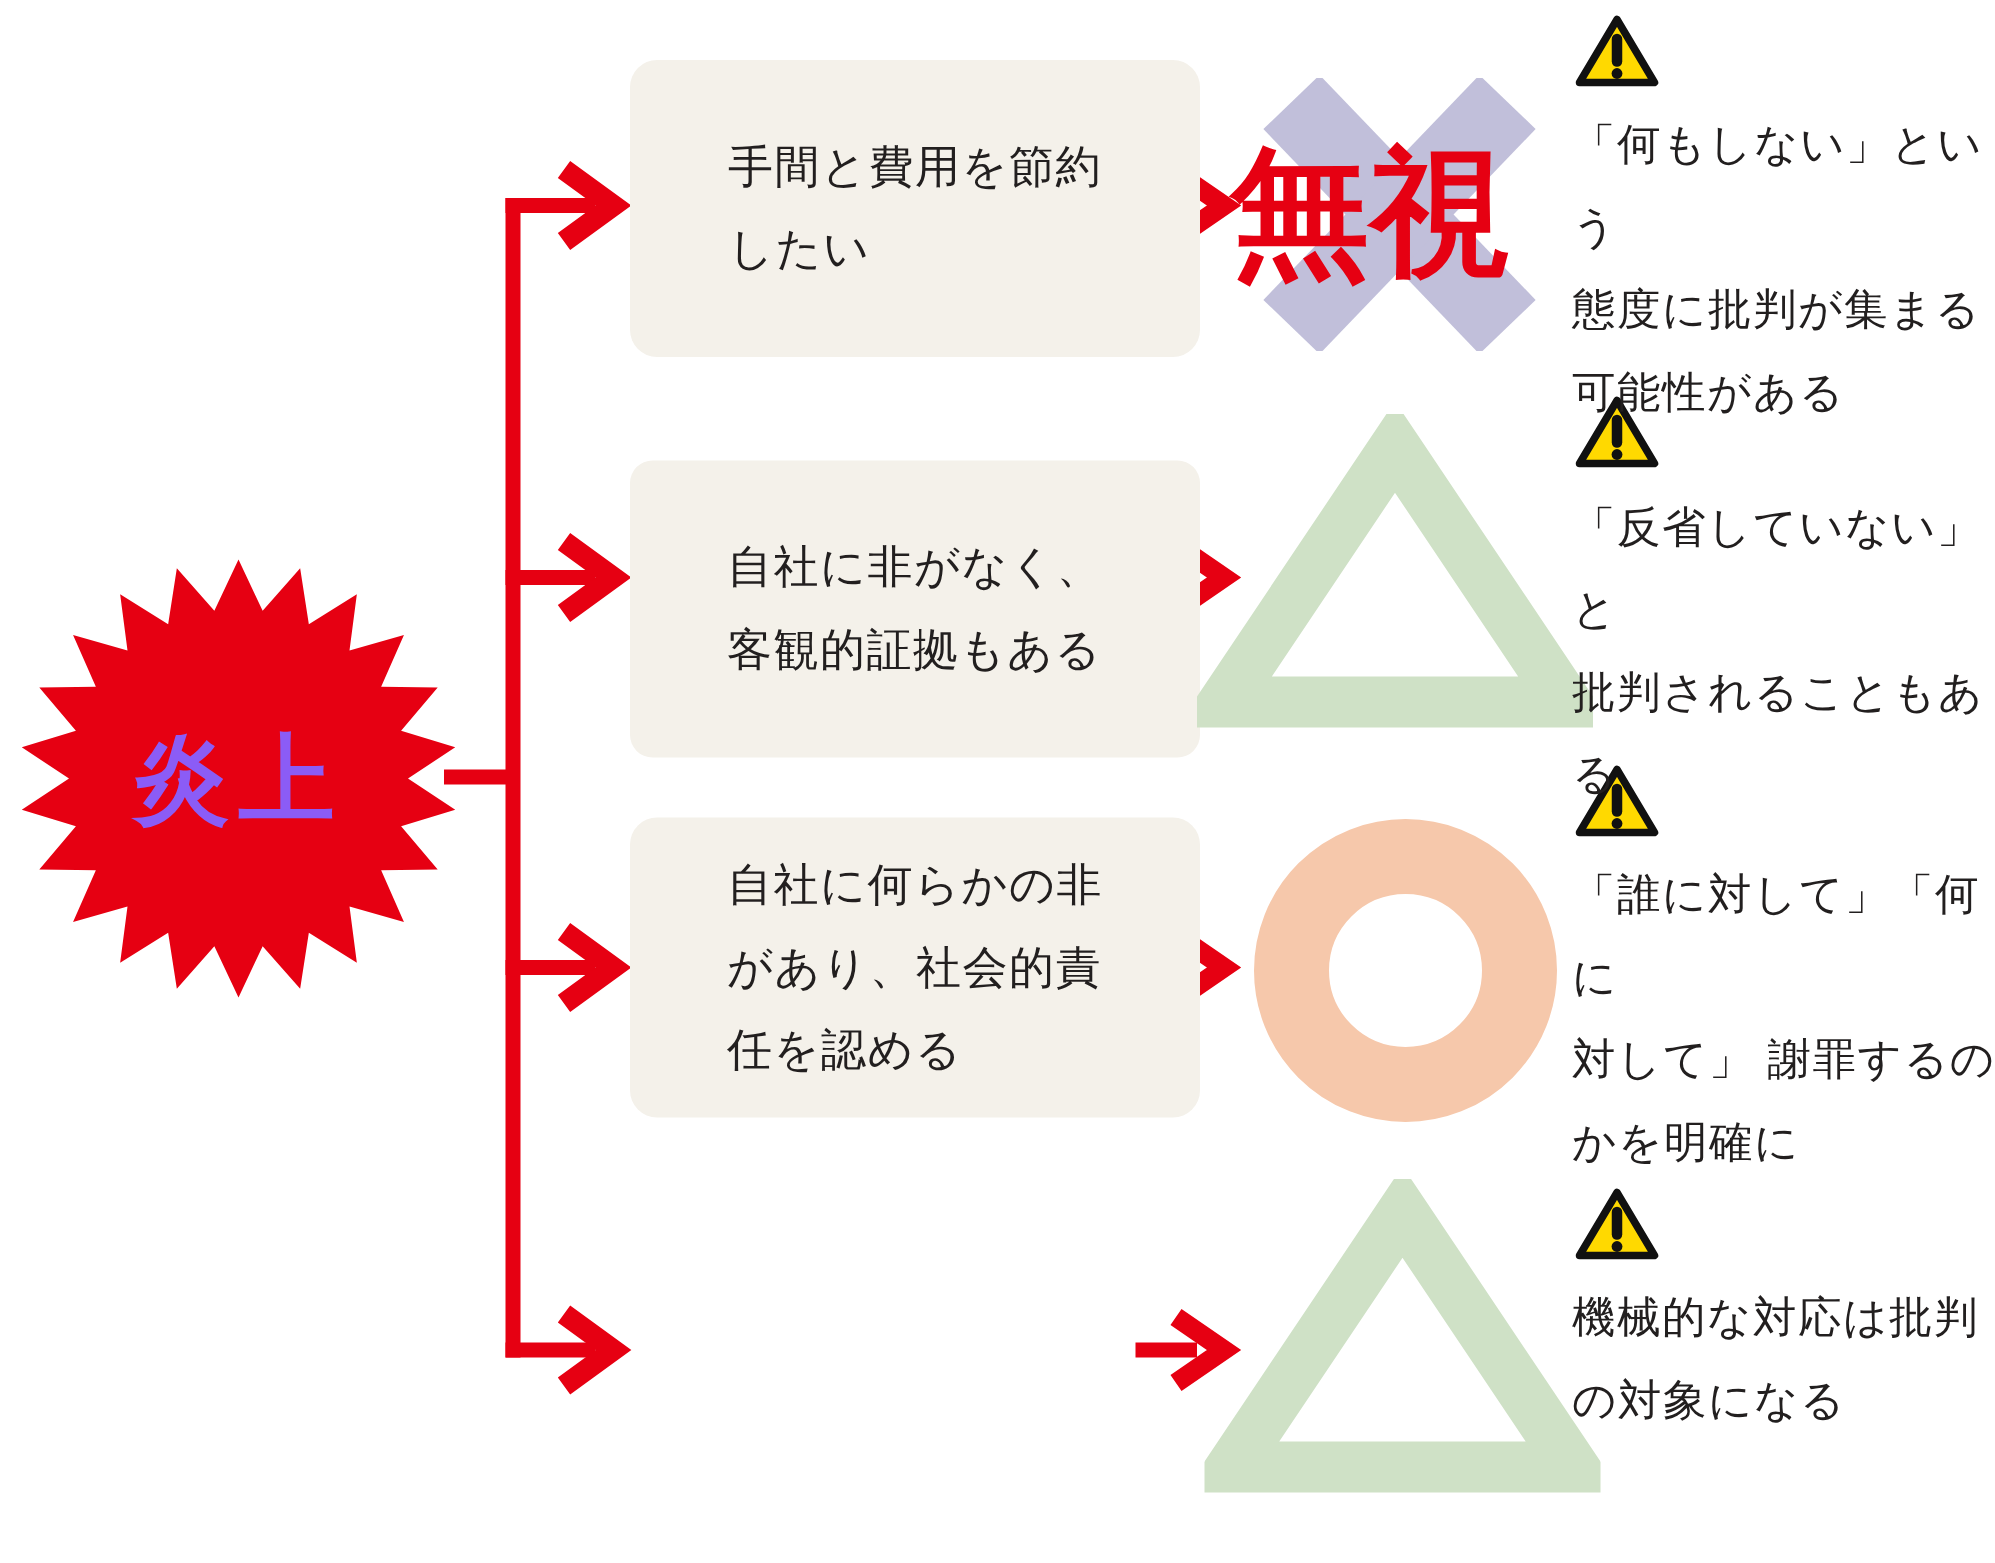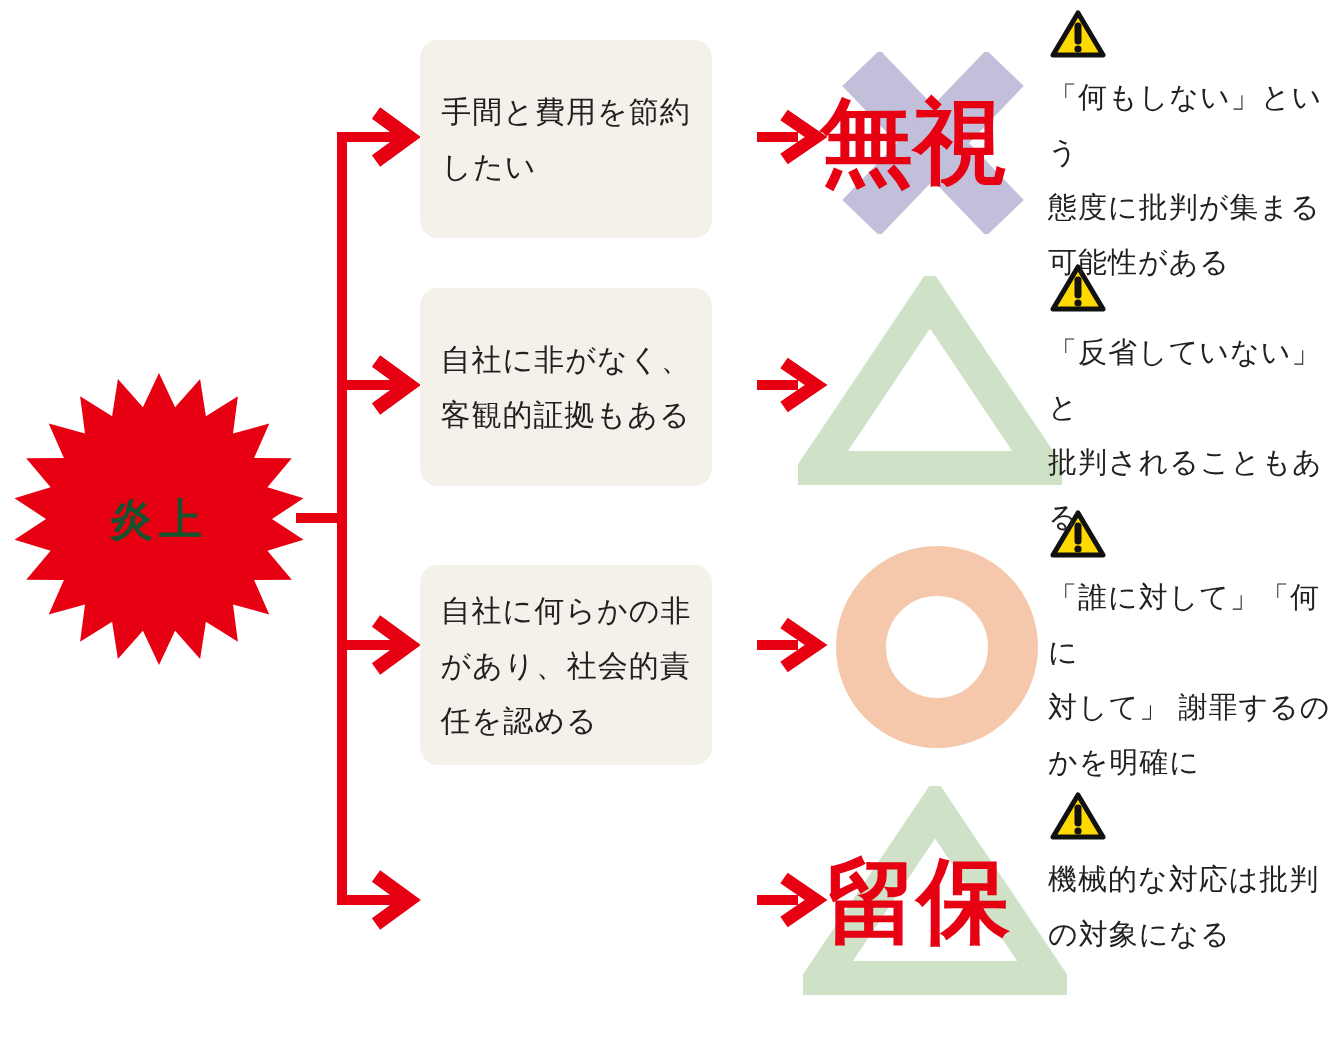--- a/index.html
+++ b/index.html
@@ -20,35 +20,35 @@
   .connectors{position:absolute;left:0;top:0;width:1330px;height:1042px;pointer-events:none;}
   .connectors .stroke{stroke:var(--red);fill:none;}
 
   
   .starburst{position:absolute;left:12px;top:372px;width:294px;height:294px;}
   .starburst svg{position:absolute;left:0;top:0;width:100%;height:100%;}
   .starburst polygon{fill:var(--red);}
   .star-label{
     position:absolute;left:0;top:0;width:100%;height:100%;
     display:flex;align-items:center;justify-content:center;
-    color:#14532d;font-size:43px;font-weight:700;letter-spacing:6px;line-height:1;
+    color:#8b5cf6;font-size:64px;font-weight:700;letter-spacing:6px;line-height:1;
   }
 
   
   .cond-box{
-    position:absolute;left:420px;width:292px;background:var(--box-bg);
+    position:absolute;left:420px;width:380px;background:var(--box-bg);
     border-radius:18px;display:flex;align-items:center;justify-content:center;
   }
   .cond-box p{
     margin:0;font-size:30px;line-height:55px;text-align:left;
     white-space:pre-line;letter-spacing:1px;
   }
   .box-1{top:40px;height:198px;}
-  .box-2{top:288px;height:198px;}
-  .box-3{top:545px;height:200px;margin-top:20px;}
+  .box-2{top:307px;height:198px;border-radius:15px;}
+  .box-3{top:545px;height:200px;}
   .box-4{top:795px;height:200px;}
 
   
   .symbol{position:absolute;pointer-events:none;}
   .sym-x{left:833px;top:52px;width:200px;height:182px;}
   .sym-x line{stroke:var(--x-purple);stroke-width:52;}
   .sym-tri-2{left:798px;top:276px;width:264px;height:212px;}
   .sym-tri-4{left:803px;top:786px;width:264px;height:212px;}
   .sym-tri-2 polygon,.sym-tri-4 polygon{fill:none;stroke:var(--tri-green);stroke-width:34;stroke-linejoin:miter;}
   .sym-ring{left:832px;top:542px;width:210px;height:210px;}
@@ -143,21 +143,20 @@
     <polygon points="132,22 246,192 18,192"></polygon>
   </svg>
   <svg class="symbol sym-ring" viewBox="0 0 210 210" aria-hidden="true">
     <circle cx="105" cy="105" r="76"></circle>
   </svg>
   <svg class="symbol sym-tri-4" viewBox="0 0 264 212" aria-hidden="true">
     <polygon points="132,22 246,192 18,192"></polygon>
   </svg>
 
   <div class="action-word word-1">無視</div>
-  <div class="action-word word-4">留保</div>
 
   <svg class="warn-icon wi-1" viewBox="0 0 60 54" aria-hidden="true">
     <path class="tri" d="M30 5 L55 47 H5 Z"></path>
       <path class="bang" d="M30 18 V33"></path>
       <circle class="dot" cx="30" cy="41" r="3.6"></circle>
   </svg>
   <svg class="warn-icon wi-2" viewBox="0 0 60 54" aria-hidden="true">
     <path class="tri" d="M30 5 L55 47 H5 Z"></path>
       <path class="bang" d="M30 18 V33"></path>
       <circle class="dot" cx="30" cy="41" r="3.6"></circle>

